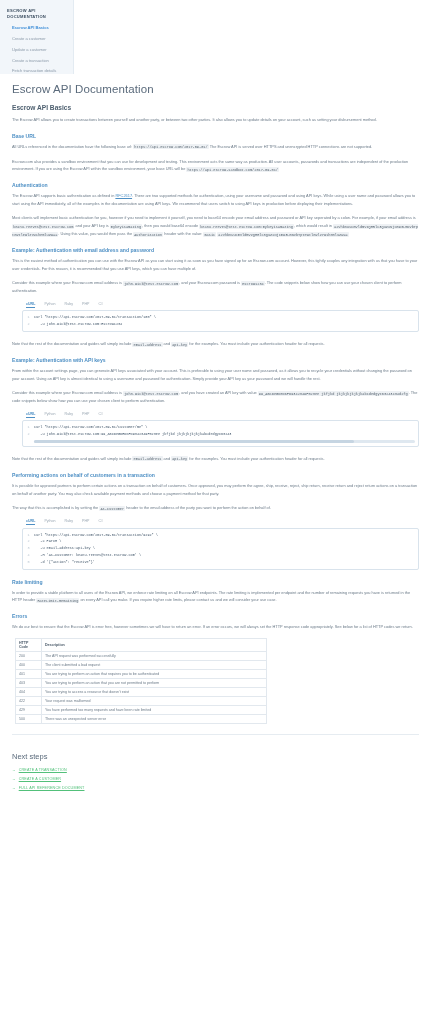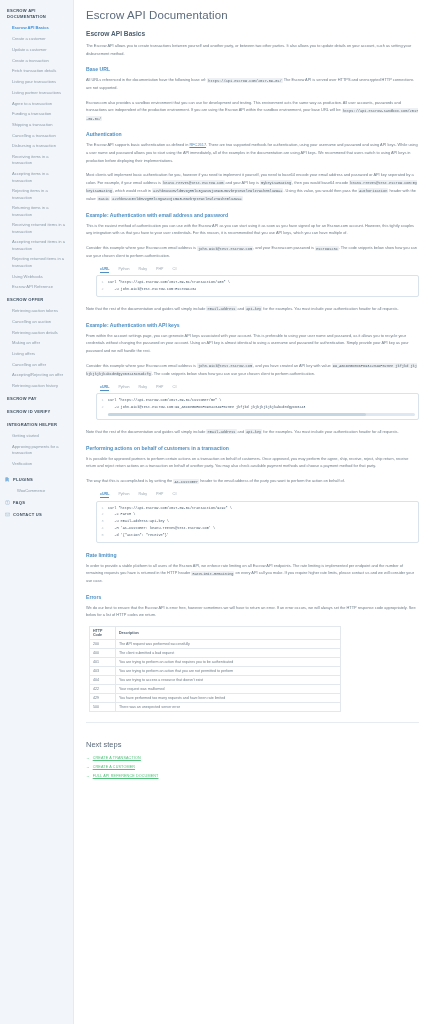--- a/index.html
+++ b/index.html
@@ -4,21 +4,21 @@
 <style>
   * { box-sizing: border-box; }
   html, body { margin:0; padding:0; }
   body {
     width: 433px; height: 1024px;
     font-family: "Liberation Sans", sans-serif;
     background: #ffffff;
     color: #4a5568;
     overflow: hidden;
   }
-  .page { display:flex; width:433px; height:1024px; }
+  .page { display:flex; width:433px; height:1024px;flex-direction:column; }
 
   
   .sidebar {
     width: 74px; flex: 0 0 74px; height:1024px;
     background: #f2f6fa;
     border-right: 1px solid #e3ebf2;
     padding: 8px 0 10px 0;
     overflow: hidden;
   }
   .nav-group-title {

